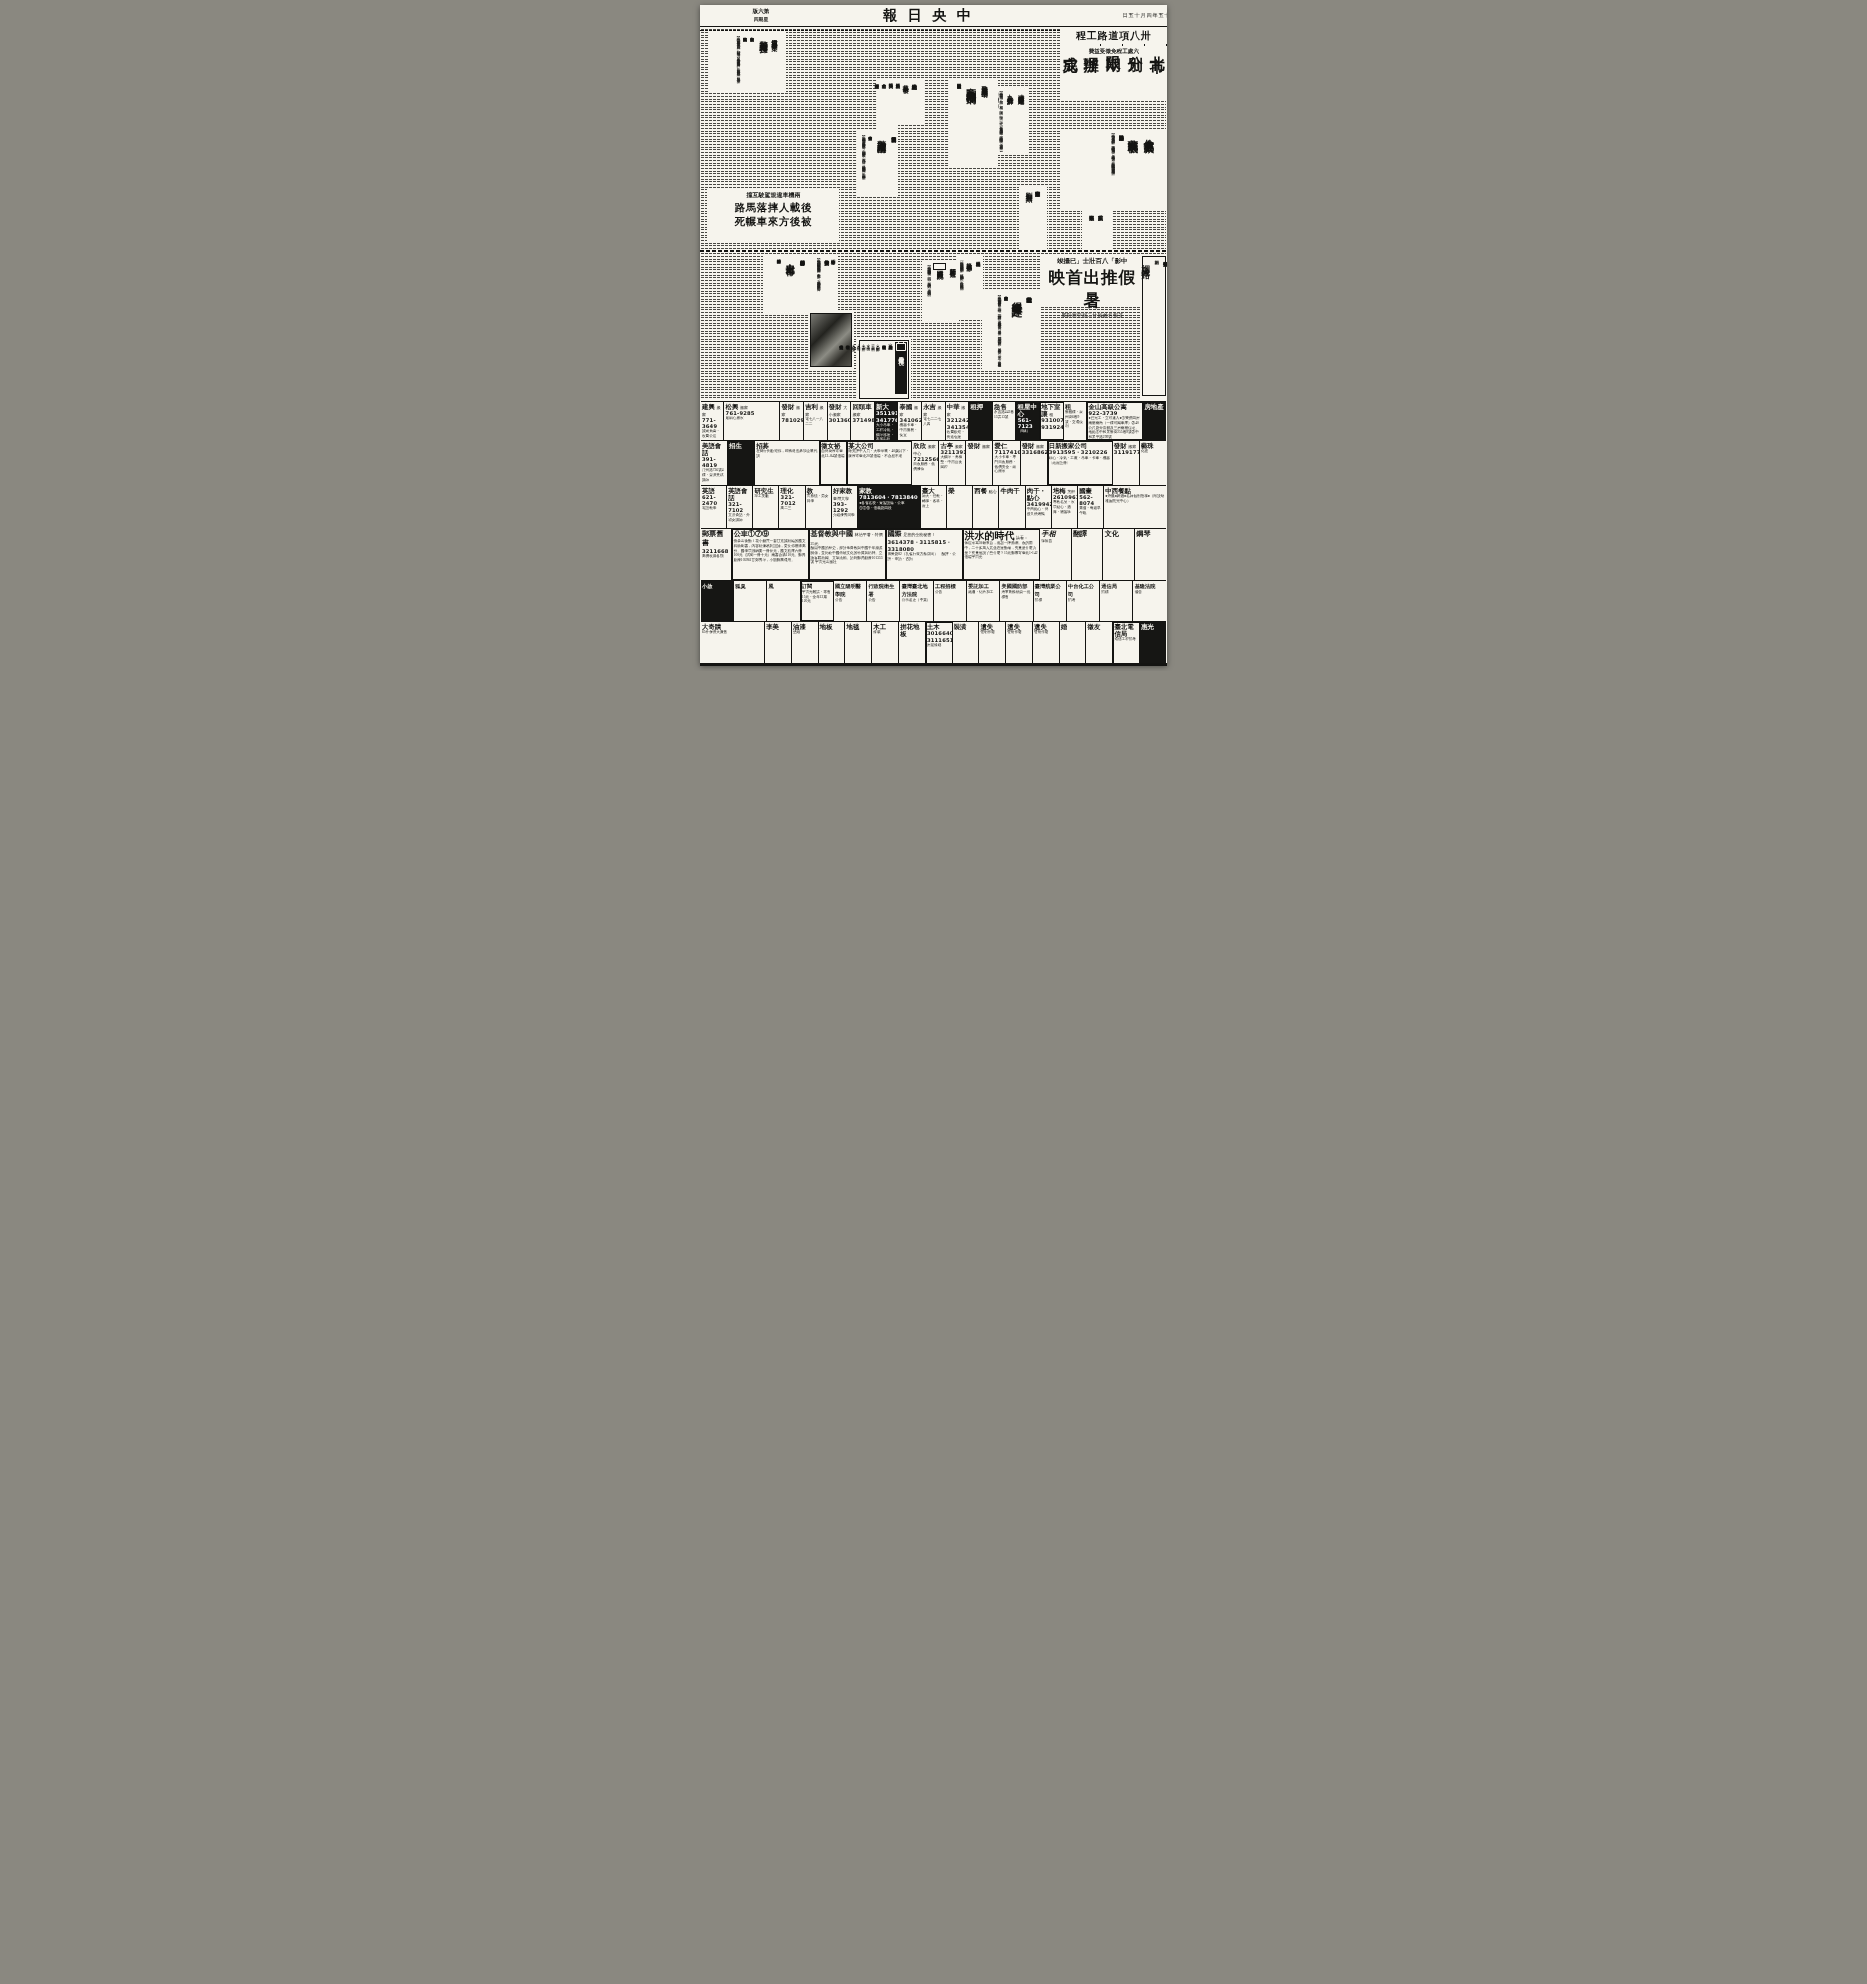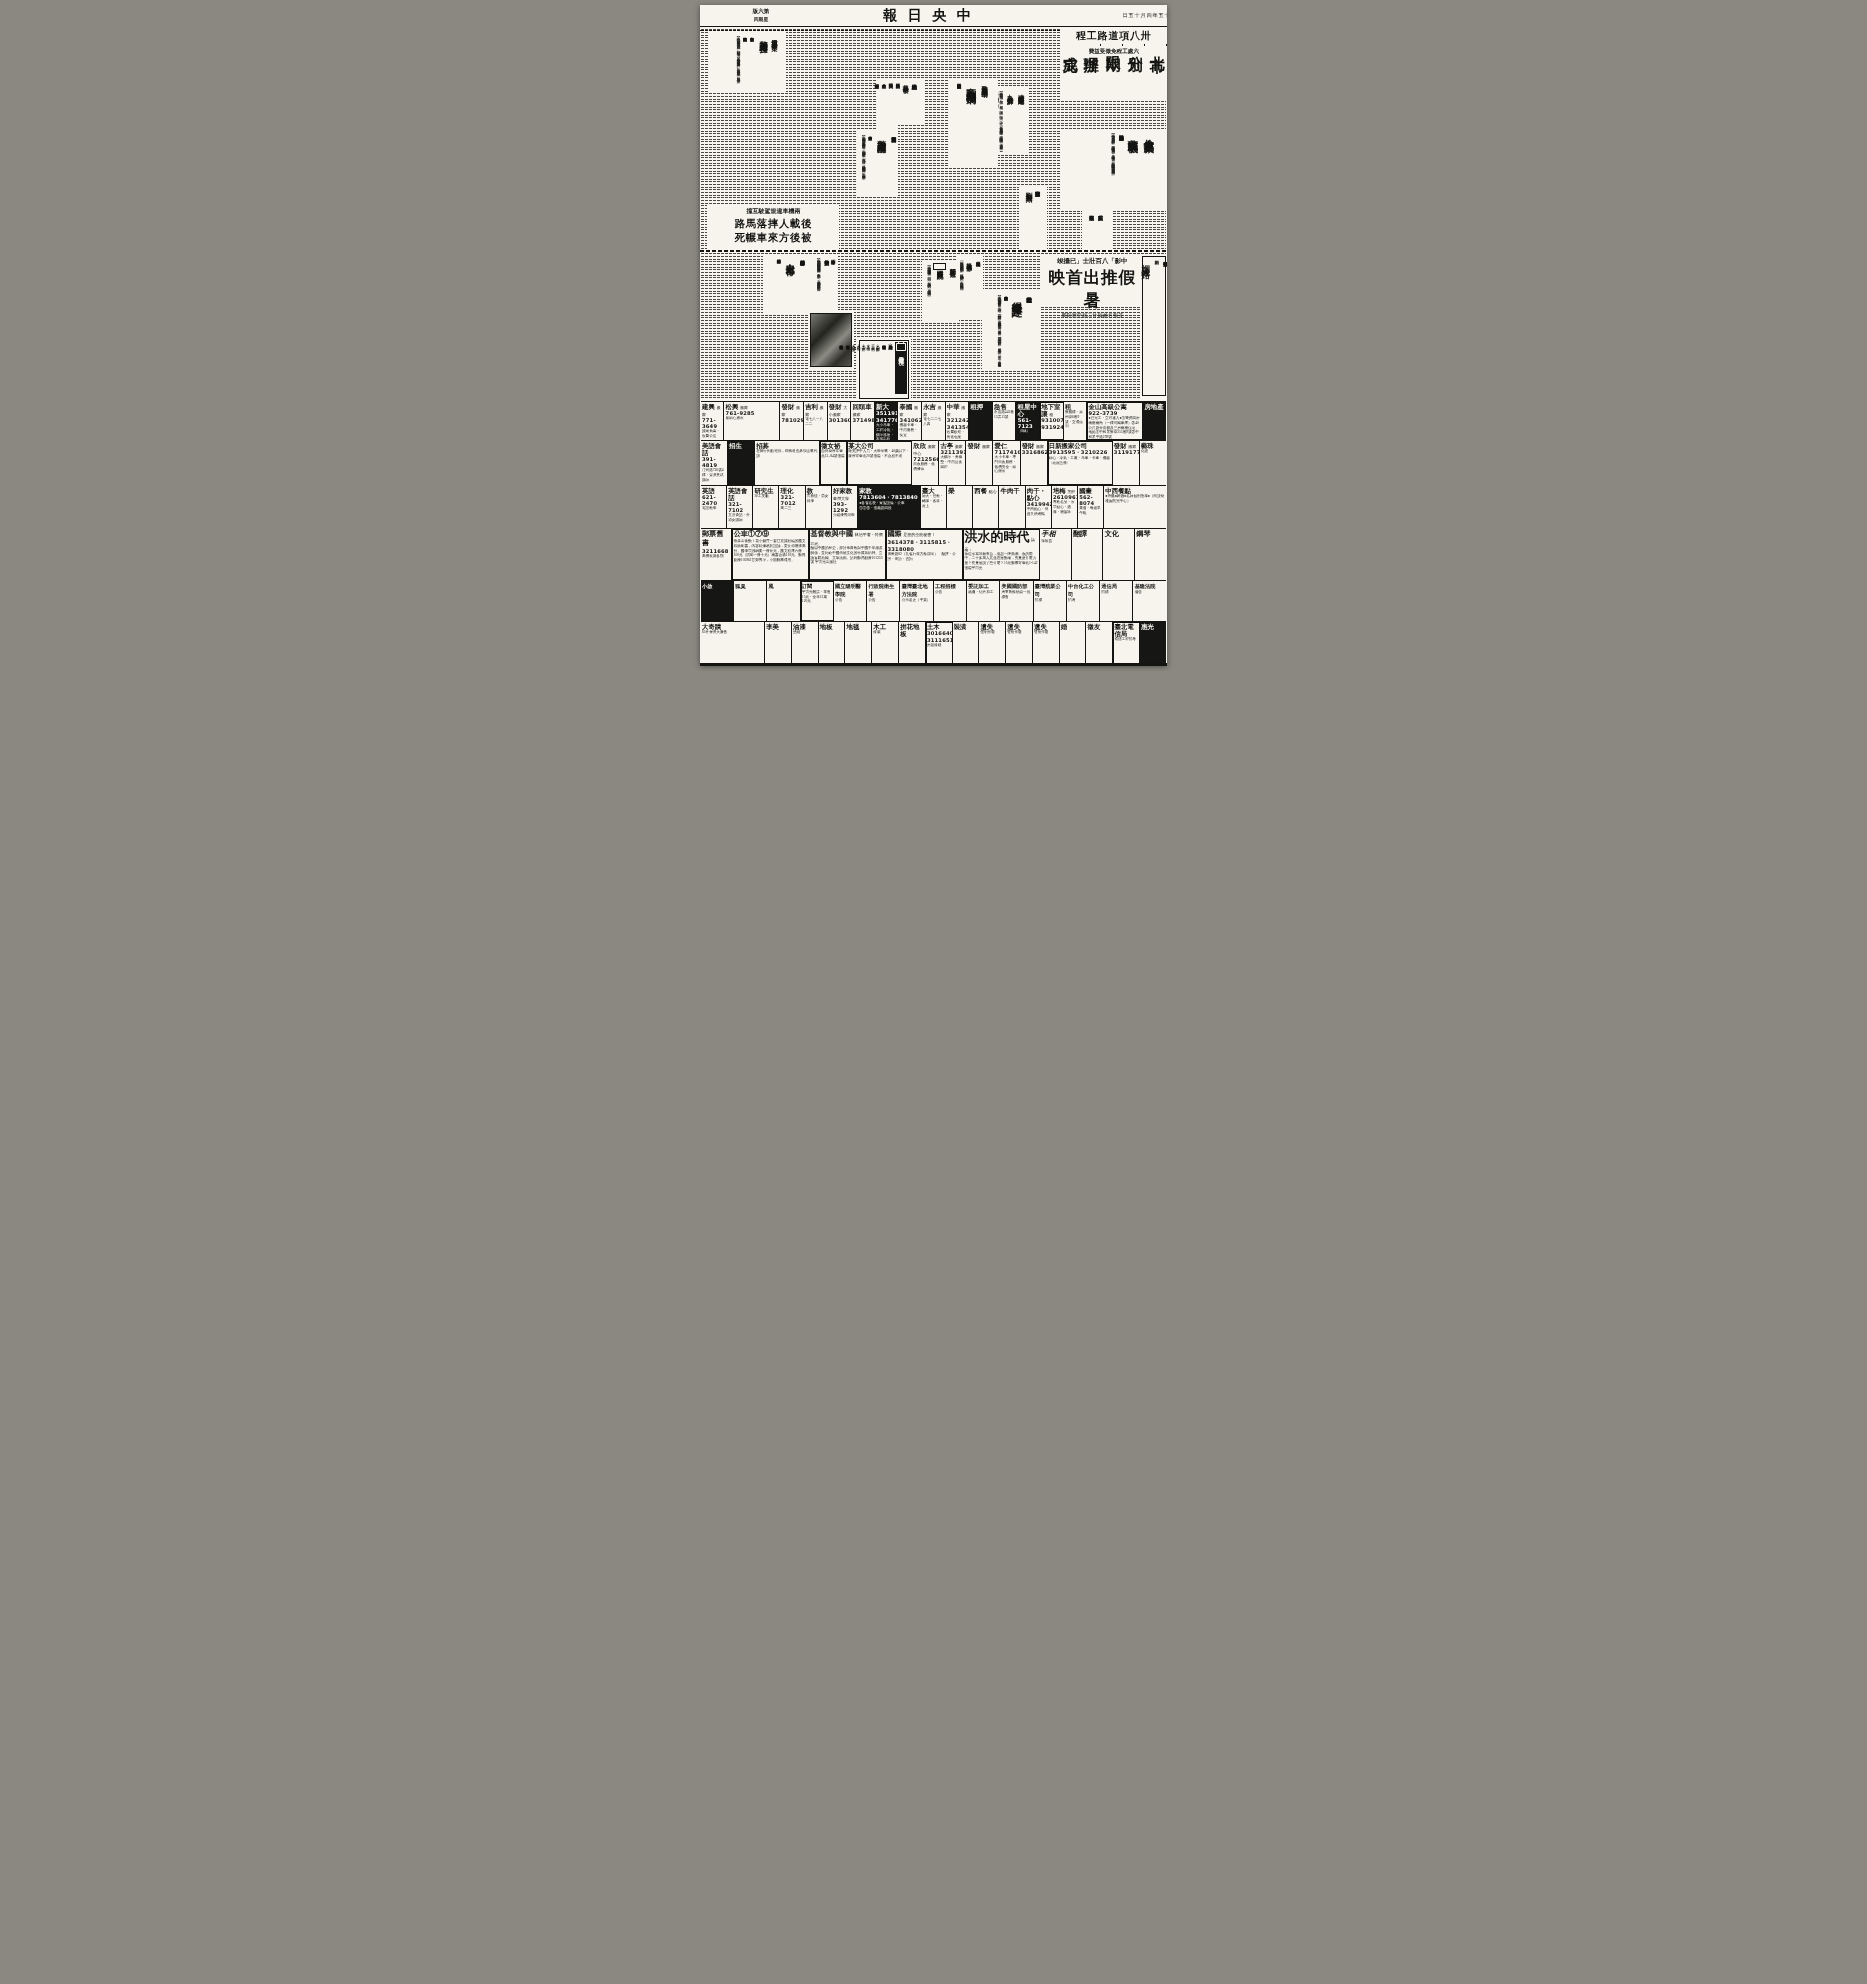--- a/index.html
+++ b/index.html
@@ -135,21 +135,21 @@
     </div>
 
     <div class="blk row-r" style="left:10.3px;top:4.8px;width:73px;height:56px;">
       <div class="v hl" style="font-size:6px;">慣竊思永祥又做案</div>
       <div class="v hl" style="font-size:8.3px;">警方趕到捕獲</div>
       <div class="v" style="font-size:4px;">在辦公室內失竊金錢</div>
       <div class="v" style="font-size:4px;">女職員提供偵辦線索</div>
       <div class="tiny-v" style="width:24px;height:54px;">【本報訊】慣竊思永祥（四十四歲）有七次竊盜前科，行竊時當場被捕，並起出他人身分證及塗改過的自己的身分證，警察分局昨日依竊盜罪嫌，將思某移送法辦。</div>
     </div>
 
-    <div class="blk" style="left:8.7px;top:178px;width:128px;height:48px;">
+    <div class="blk" style="left:8.7px;top:162px;width:128px;height:48px;">
       <div class="rtl-h sub-hl" style="font-size:6px;text-align:center;">撞互駛駕規違車機兩</div>
       <div class="rtl-h hl" style="font-size:10.3px;text-align:center;margin-top:0.8px;">路馬落摔人載後</div>
       <div class="rtl-h hl" style="font-size:10.3px;text-align:center;">死輾車來方後被</div>
     </div>
   </div>
   <div class="wavy" style="top:245px"></div>
 
   <div id="s2" class="news-tex">
 
     <div class="blk" style="left:342px;top:4px;width:99px;height:48px;">
@@ -536,21 +536,21 @@
           
           <div class="ad-d">翻開中國的歷史，探討基督教與中國千年淵源關係，並比較中國傳統文化的特質與精神。立論客觀精闢、文筆流暢。請到郵局劃撥101333號 宇宙光出版社</div>
         </div>
         <div class="ad wide box logo">
           <span class="ad-t" style="font-size:7.1px;">國際</span>
           <span class="ad-s">是您的全能秘書！</span>
           <div class="ad-p">3614378・3115815・3318080</div>
           <div class="ad-d">博愛路82（孔雀行東方飯店間）　翻譯・公證・申請・咨詢</div>
         </div>
         <div class="ad wide box">
-          <span class="ad-t" style="font-size:13px;">洪水的時代</span>
+          <span class="ad-t" style="font-size:10px;">洪水的時代</span>
           <span class="ad-s">請看：</span>
           
           <div class="ad-d">佈道家葛理翰來台，捲起一陣熱潮。夜的雨中，二十多萬人兀坐在運動場，究竟是什麼力量？究竟他說了些什麼？15元郵票寄臺北1-142信箱宇宙光</div>
         </div>
         <div class="ad">
           <span class="ad-t" style="font-size:7.1px;font-style:italic;">手相</span>
           
           
           <div class="ad-d">韓裕昌</div>
         </div>

